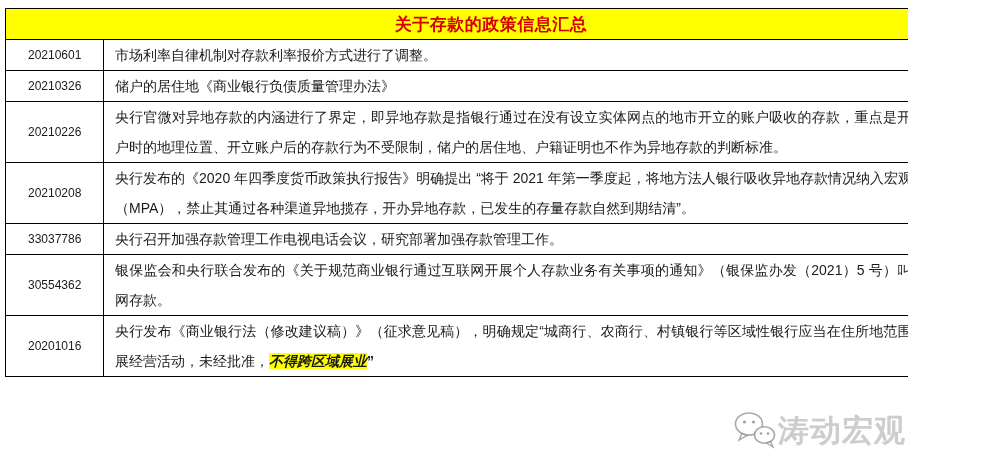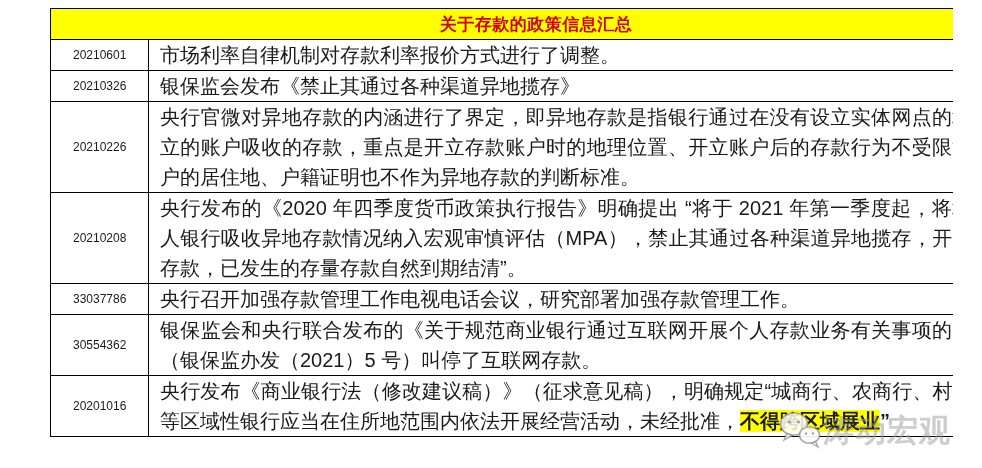--- a/index.html
+++ b/index.html
@@ -9,21 +9,21 @@
     --border-color:#000000;
     --watermark-color:rgba(155,155,155,0.50);
   }
   *{box-sizing:border-box;}
   html,body{margin:0;padding:0;}
   body{
     width:982px;height:468px;background:#ffffff;
     font-family:"Liberation Sans","DejaVu Sans",sans-serif;
     color:#1a1a1a;
   }
-  .page{position:relative;width:908px;height:468px;overflow:hidden;background:#ffffff;margin-left:45px;}
+  .page{position:relative;width:908px;height:468px;overflow:hidden;background:#ffffff;}
   table.policy-table{
     position:absolute;left:5px;top:8px;width:972px;
     border-collapse:collapse;table-layout:fixed;
   }
   .policy-table th,.policy-table td{
     border:1.5px solid var(--border-color);
   }
   th.table-title{
     background:var(--header-bg);
     color:var(--header-text);
@@ -35,27 +35,27 @@
     padding:0;
   }
   col.c-date{width:98px;}
   td.date-cell{
     font-size:12px;
     padding:0 0 0 22px;
     vertical-align:middle;
     white-space:nowrap;
   }
   td.content-cell{
-    font-size:20px;
+    font-size:14px;
     line-height:30px;
     padding:0 8px 0 11px;
     text-align:justify;
     vertical-align:middle;
   }
-  .hl{background:var(--hl-bg);font-weight:bold;}
+  .hl{background:var(--hl-bg);font-weight:bold;font-style:italic;}
   .bold{font-weight:bold;}
   .watermark{
     position:absolute;
     right:2px;top:410px;
     display:flex;align-items:flex-start;gap:1px;
     pointer-events:none;
   }
   .watermark .wm-text{
     font-size:31px;
     font-weight:bold;
@@ -80,21 +80,21 @@
         <th class="table-title" colspan="2">关于存款的政策信息汇总</th>
       </tr>
     </thead>
     <tbody id="tbody">
         <tr>
           <td class="date-cell">20210601</td>
           <td class="content-cell"><span>市场利率自律机制对存款利率报价方式进行了调整。</span></td>
         </tr>
         <tr>
           <td class="date-cell">20210326</td>
-          <td class="content-cell"><span>银保监会发布《禁止其通过各种渠道异地揽存》</span></td>
+          <td class="content-cell"><span>储户的居住地《商业银行负债质量管理办法》</span></td>
         </tr>
         <tr>
           <td class="date-cell">20210226</td>
           <td class="content-cell"><span>央行官微对异地存款的内涵进行了界定，即异地存款是指银行通过在没有设立实体网点的地市开立的账户吸收的存款，重点是开立存款账户时的地理位置、开立账户后的存款行为不受限制，储户的居住地、户籍证明也不作为异地存款的判断标准。</span></td>
         </tr>
         <tr>
           <td class="date-cell">20210208</td>
           <td class="content-cell"><span>央行发布的《2020 年四季度货币政策执行报告》明确提出 “将于 2021 年第一季度起，将地方法人银行吸收异地存款情况纳入宏观审慎评估（MPA），禁止其通过各种渠道异地揽存，开办异地存款，已发生的存量存款自然到期结清”。</span></td>
         </tr>
         <tr>

